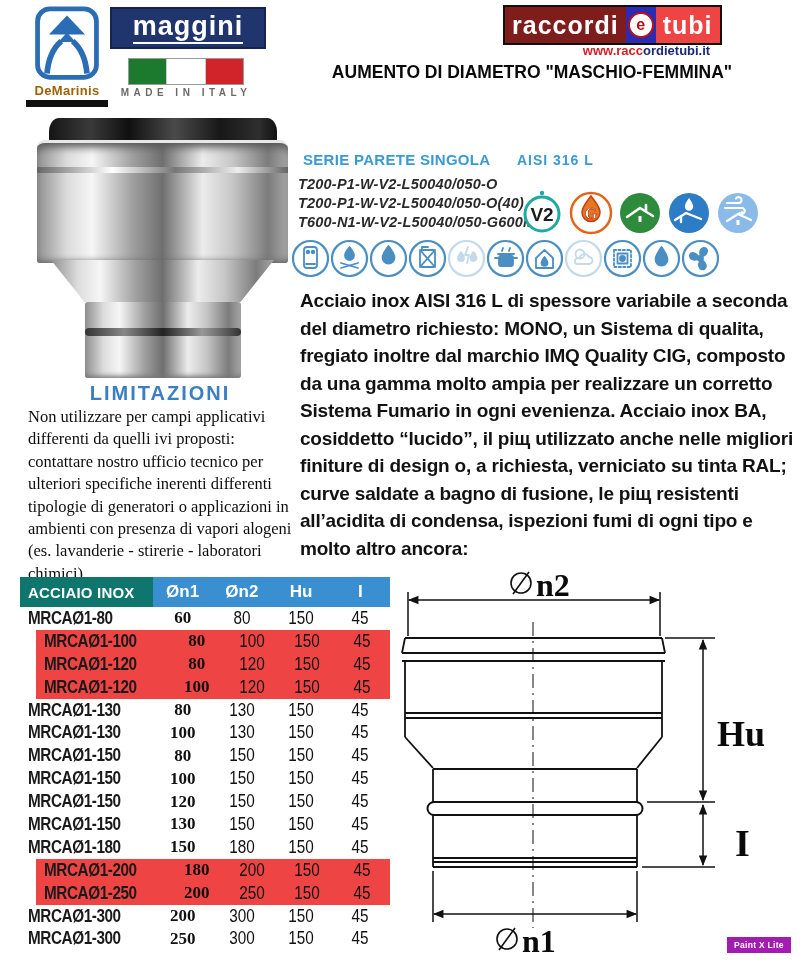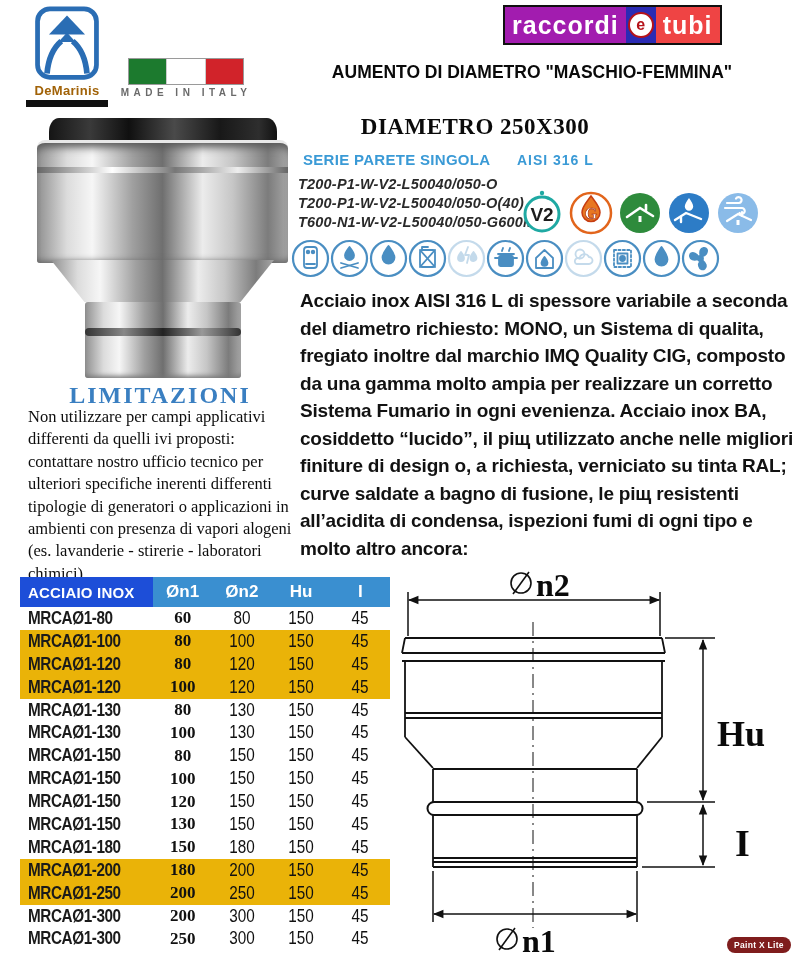--- a/index.html
+++ b/index.html
@@ -20,21 +20,21 @@
   .flag div{flex:1;}
   .flag .g{background:#1c7a2e;} .flag .w{background:#fff;border-left:1px solid #ccc;border-right:1px solid #ccc;} .flag .r{background:#d1232a;}
   .made-italy{position:absolute;left:112px;top:87px;width:148px;text-align:center;
               font-size:10px;font-weight:bold;color:#6a6a6a;letter-spacing:4.5px;}
 
   .mono-title{position:absolute;left:287px;top:4px;font-size:37px;font-weight:bold;color:#2e86d6;letter-spacing:1px;}
 
   .rt-logo{position:absolute;left:503px;top:5px;height:36px;display:flex;align-items:stretch;
            border:2px solid #101010;}
   .rt-seg{display:flex;align-items:center;padding:0 7px;font-weight:bold;font-size:25px;color:#fff;letter-spacing:1px;}
-  .rt-blue{background:#a21caf;} .rt-red{background:#ef4444;}
+  .rt-blue{background:#7f1d1d;} .rt-red{background:#ef4444;}
   .rt-e{display:flex;align-items:center;justify-content:center;background:#2b2bb4;width:30px;}
   .rt-e i{display:flex;align-items:center;justify-content:center;width:22px;height:22px;border-radius:50%;
           background:#fff;color:#b5121a;font-style:normal;font-weight:bold;font-size:16px;border:2px solid #b5121a;}
   .rt-url{position:absolute;left:503px;top:43px;width:287px;text-align:center;font-size:13px;font-weight:bold;}
   .rt-url .p1{color:#d42028;} .rt-url .p2{color:#1a2a7a;}
 
   .main-title{position:absolute;left:272px;top:61px;width:520px;text-align:center;
               font-size:17.5px;font-weight:bold;color:#0a0a0a;line-height:23px;}
   .diam-title{position:absolute;left:270px;top:114px;width:410px;text-align:center;
               font-family:"Liberation Serif",serif;font-size:23px;font-weight:bold;color:#0a0a0a;letter-spacing:.5px;}
@@ -67,83 +67,88 @@
             background:linear-gradient(90deg,#666,#fff 30%,#777 55%,#eee 80%,#666);}
   .ph-cone{position:absolute;left:16px;top:142px;width:223px;height:42px;
            clip-path:polygon(0 0,100% 0,85% 100%,15% 100%);}
   .ph-lower{position:absolute;left:50px;top:184px;width:156px;height:76px;border-radius:3px;
             box-shadow:inset 0 -5px 5px -3px #777;}
   .ph-lower:before{content:"";position:absolute;left:0;top:26px;width:100%;height:8px;
             background:linear-gradient(90deg,#333,#888 25%,#222 50%,#999 75%,#333);border-radius:4px;}
 
   
   .limit-head{position:absolute;left:25px;top:382px;width:270px;text-align:center;
-              font-family:Liberation Serif, serif;font-size:24px;font-weight:bold;color:#3a7fc1;letter-spacing:2px;}
+              font-family:Liberation Sans, sans-serif;font-size:20px;font-weight:bold;color:#3a7fc1;letter-spacing:2px;}
   .limit-text{position:absolute;left:28px;top:406px;width:272px;font-family:"Liberation Serif",serif;
               font-size:16.5px;line-height:22.4px;color:#0d0d0d;}
 
   
   .spec-table{position:absolute;left:20px;top:577px;width:370px;}
   .t-head{display:flex;height:30px;font-weight:bold;color:#fff;}
-  .t-head .hc0{width:125px;background:#1d4ed8;display:flex;align-items:center;padding-left:8px;font-size:15px;letter-spacing:.2px;}
+  .t-head .hc0{width:125px;background:#0f766e;display:flex;align-items:center;padding-left:8px;font-size:15px;letter-spacing:.2px;}
   .t-head .hcn{flex:1;background:#3a8fd0;display:flex;align-items:center;justify-content:center;font-size:17px;}
   .t-body .t-row{display:flex;height:22.9px;align-items:center;}
-  .t-row.shaded{background:#eab308;}
+  .t-row.shaded{background:#ef4444;margin-left:16px;}
   .t-row .c0{width:125px;padding-left:8px;font-weight:bold;font-size:18px;letter-spacing:-.5px;color:#1a1a1a;}
   .t-row .cn{flex:1;text-align:center;font-size:18px;color:#111;}
   .t-row .cn1{font-family:"Liberation Serif",serif;font-weight:bold;font-size:17px;}
   .cond{display:inline-block;transform:scaleX(.85);transform-origin:center;}
   .c0 .cond{transform-origin:left;}
 
   
   .drawing{position:absolute;left:395px;top:556px;}
   .drawing text{font-family:"Liberation Serif",serif;font-weight:bold;fill:#0a0a0a;}
 
   
-  .watermark{position:absolute;left:727px;top:937px;background:#7f1d1d;color:#fff;
-             font-size:8.5px;font-weight:bold;padding:3px 7px;border-radius:8px;letter-spacing:.3px;}
+  .watermark{position:absolute;left:727px;top:937px;background:#a21caf;color:#fff;
+             font-size:8.5px;font-weight:bold;padding:3px 7px;border-radius:0;letter-spacing:.3px;}
 </style>
 </head>
 <body>
 
 <div class="page">
 
   <div class="demarinis">
     <svg width="70" height="76" viewBox="0 0 70 80">
       <rect x="4" y="3" width="62" height="72" rx="13" fill="none" stroke="#2a6db4" stroke-width="5"></rect>
       <polygon points="35,10 16,30 54,30" fill="#2a6db4"></polygon>
       <polygon points="35,28 26,38 44,38" fill="#2a6db4"></polygon>
       <path d="M14 71 Q16 48 29 37" stroke="#2a6db4" stroke-width="6" fill="none"></path>
       <path d="M56 71 Q54 48 41 37" stroke="#2a6db4" stroke-width="6" fill="none"></path>
     </svg>
     <div class="demarinis-name">DeMarinis</div>
     <div class="demarinis-bar"></div>
   </div>
 
+  <div class="maggini-box">
+    <span>maggini</span>
+  </div>
 
   <div class="flag">
     <div class="g"></div>
       <div class="w"></div>
       <div class="r"></div>
   </div>
   <div class="made-italy">MADE IN ITALY</div>
 
 
   <div class="rt-logo">
     <div class="rt-seg rt-blue">raccordi</div>
     <div class="rt-e">
         <i>e</i>
       </div>
     <div class="rt-seg rt-red">tubi</div>
   </div>
+  <div class="rt-url">
+    <span class="p1">www.racc</span><span class="p2">ordietubi.it</span>
+  </div>
 
   <div class="main-title">
     <div>AUMENTO DI DIAMETRO "MASCHIO-FEMMINA"</div>
   </div>
-  <div class="diam-title">DIAMETRO 250X300</div>
 
   <div class="serie-line">
     <span class="s1">SERIE PARETE SINGOLA</span>
     <span class="s2">AISI 316 L</span>
   </div>
   <div class="codes">
     <div>T200-P1-W-V2-L50040/050-O</div>
     <div>T200-P1-W-V2-L50040/050-O(40)</div>
     <div>T600-N1-W-V2-L50040/050-G600M</div>
   </div>

